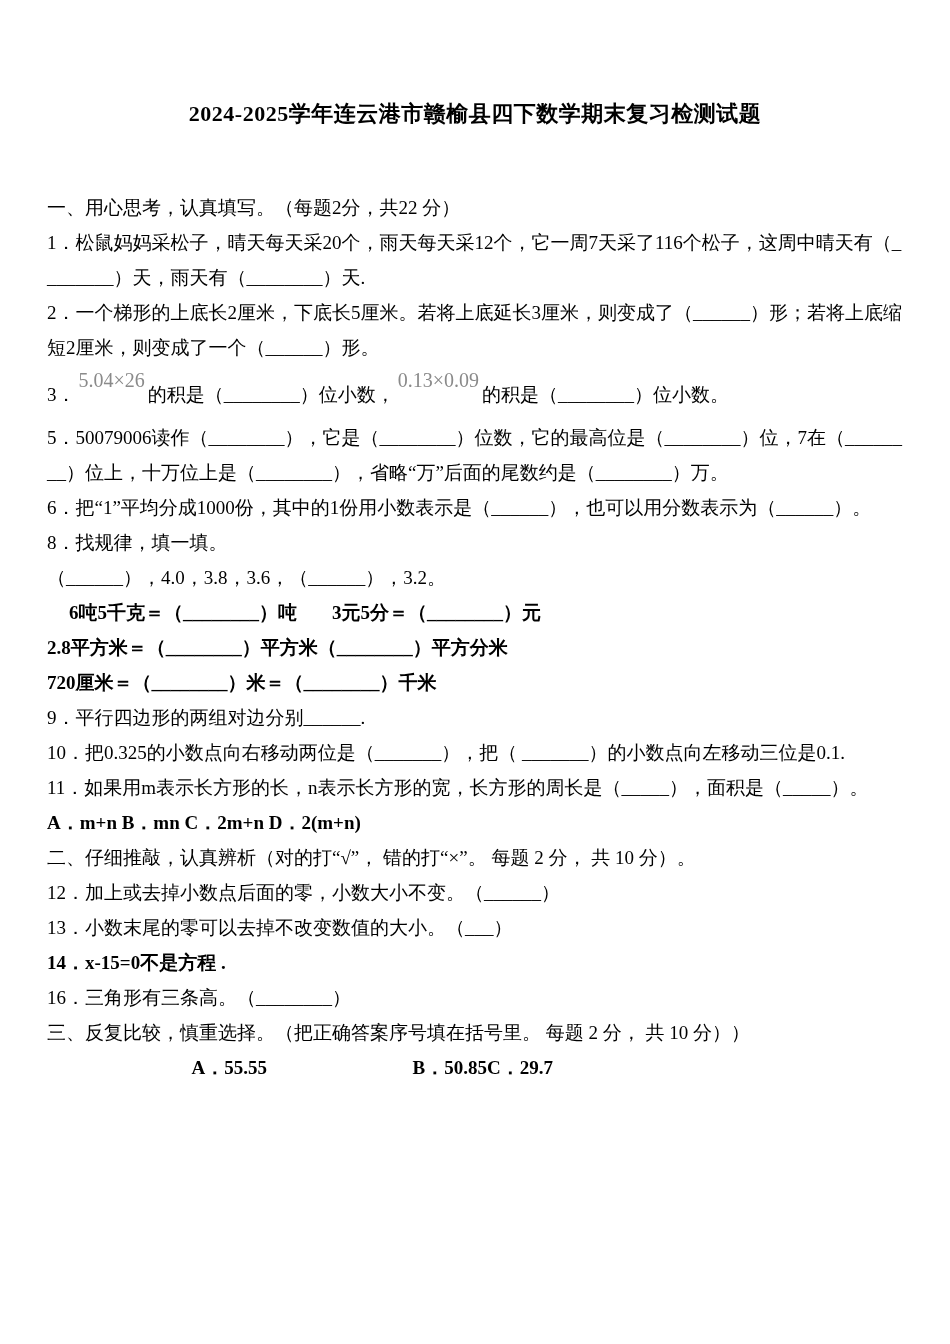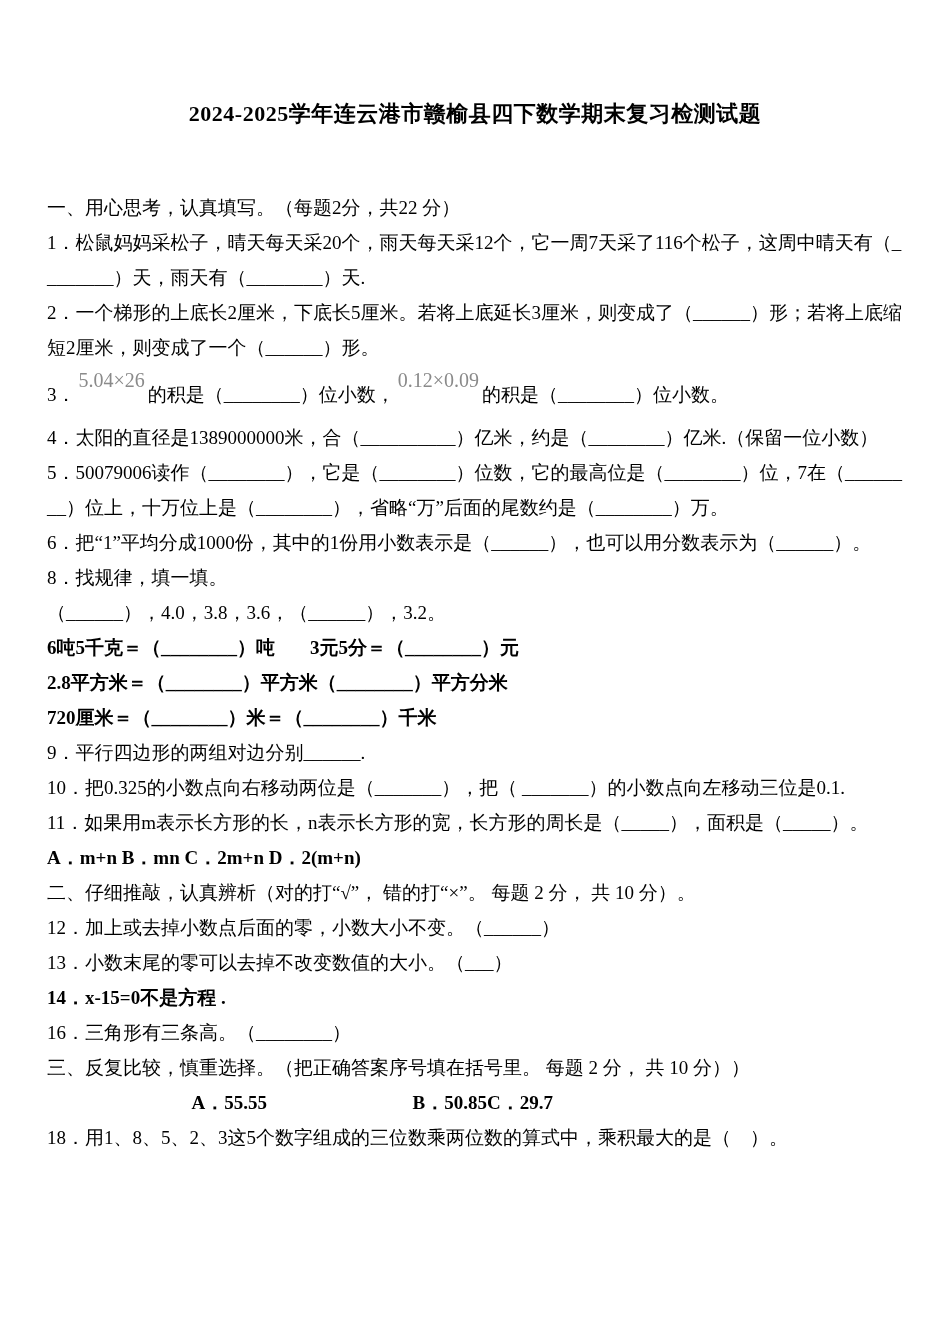--- a/index.html
+++ b/index.html
@@ -35,37 +35,36 @@
   p.bold { font-weight: bold; }
   p.q3-line { padding: 12px 0 8px 0; }
   .math-expr {
     color: #8a8a8a;
     position: relative;
     top: -14px;
     font-size: 20px;
     padding: 0 3px;
     text-align: right;
   }
-  .col-left { display: inline-block; min-width: 263px; }
+  .col-left { display: inline-block; min-width: 263px; margin-left: 22px; }
   .opt-a, .opt-b { display: inline-block; width: 220px; text-align: right; }
 </style>
 </head>
 <body>
 
 <div class="page">
 
   <h1 class="doc-title">2024-2025学年连云港市赣榆县四下数学期末复习检测试题</h1>
 
   <p class="line">一、用心思考，认真填写。（每题2分，共22 分）</p>
   <p class="line">1．松鼠妈妈采松子，晴天每天采20个，雨天每天采12个，它一周7天采了116个松子，这周中晴天有（________）天，雨天有（________）天.</p>
   <p class="line">2．一个梯形的上底长2厘米，下底长5厘米。若将上底延长3厘米，则变成了（______）形；若将上底缩短2厘米，则变成了一个（______）形。</p>
 
-  <p class="line q3-line"><span>3．</span><span class="math-expr">5.04×26</span><span>的积是（________）位小数，</span><span class="math-expr">0.12×0.09</span><span>的积是（________）位小数。</span></p>
+  <p class="line q3-line"><span>3．</span><span class="math-expr">5.04×26</span><span>的积是（________）位小数，</span><span class="math-expr">0.13×0.09</span><span>的积是（________）位小数。</span></p>
 
-  <p class="line">4．太阳的直径是1389000000米，合（__________）亿米，约是（________）亿米.（保留一位小数）</p>
   <p class="line">5．50079006读作（________），它是（________）位数，它的最高位是（________）位，7在（________）位上，十万位上是（________），省略“万”后面的尾数约是（________）万。</p>
   <p class="line">6．把“1”平均分成1000份，其中的1份用小数表示是（______），也可以用分数表示为（______）。</p>
   <p class="line">8．找规律，填一填。</p>
   <p class="line">（______），4.0，3.8，3.6，（______），3.2。</p>
 
   <p class="line bold"><span class="col-left">6吨5千克＝（________）吨</span><span>3元5分＝（________）元</span></p>
 
   <p class="line bold">2.8平方米＝（________）平方米（________）平方分米</p>
   <p class="line bold">720厘米＝（________）米＝（________）千米</p>
   <p class="line">9．平行四边形的两组对边分别______.</p>
@@ -76,15 +75,14 @@
   <p class="line">二、仔细推敲，认真辨析（对的打“√”，  错的打“×”。  每题 2 分，  共 10 分）。</p>
   <p class="line">12．加上或去掉小数点后面的零，小数大小不变。（______）</p>
   <p class="line">13．小数末尾的零可以去掉不改变数值的大小。（___）</p>
   <p class="line bold">14．x-15=0不是方程 .</p>
   <p class="line">16．三角形有三条高。（________）</p>
 
   <p class="line">三、反复比较，慎重选择。（把正确答案序号填在括号里。  每题 2 分，  共 10 分））</p>
 
   <p class="line bold"><span class="opt-a">A．55.55</span><span class="opt-b">B．50.85</span><span class="opt-c">C．29.7</span></p>
 
-  <p class="line">18．用1、8、5、2、3这5个数字组成的三位数乘两位数的算式中，乘积最大的是（　）。</p>
 
 </div>
 
 </body></html>

